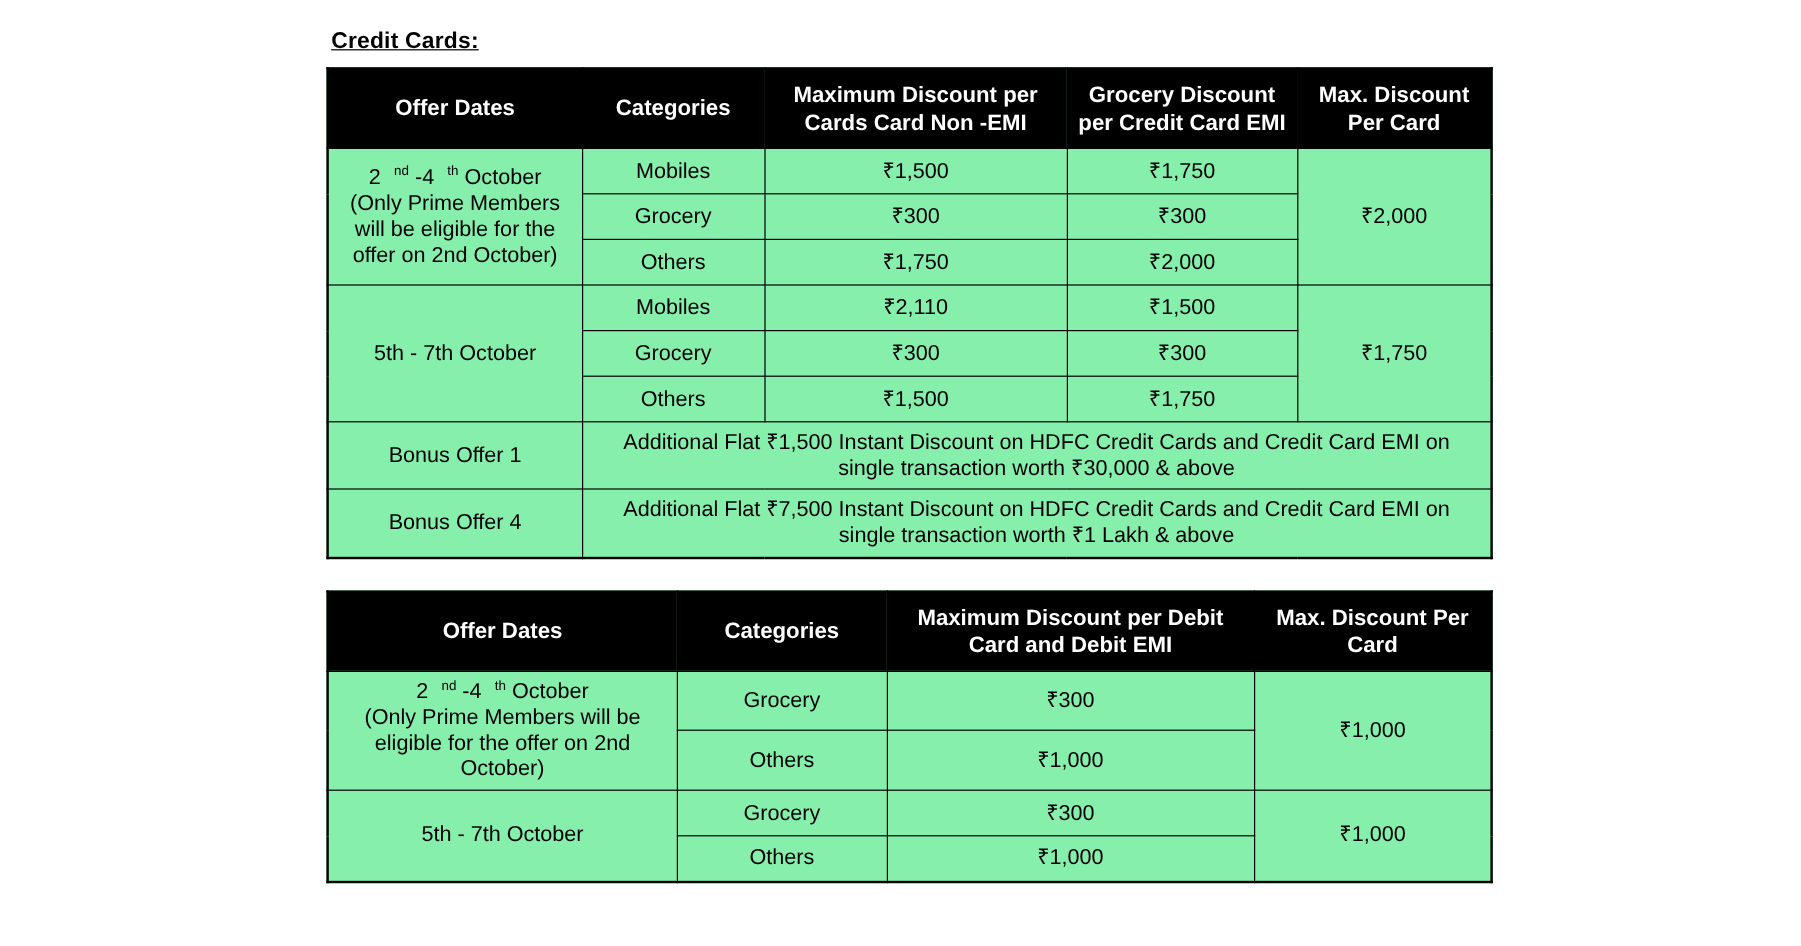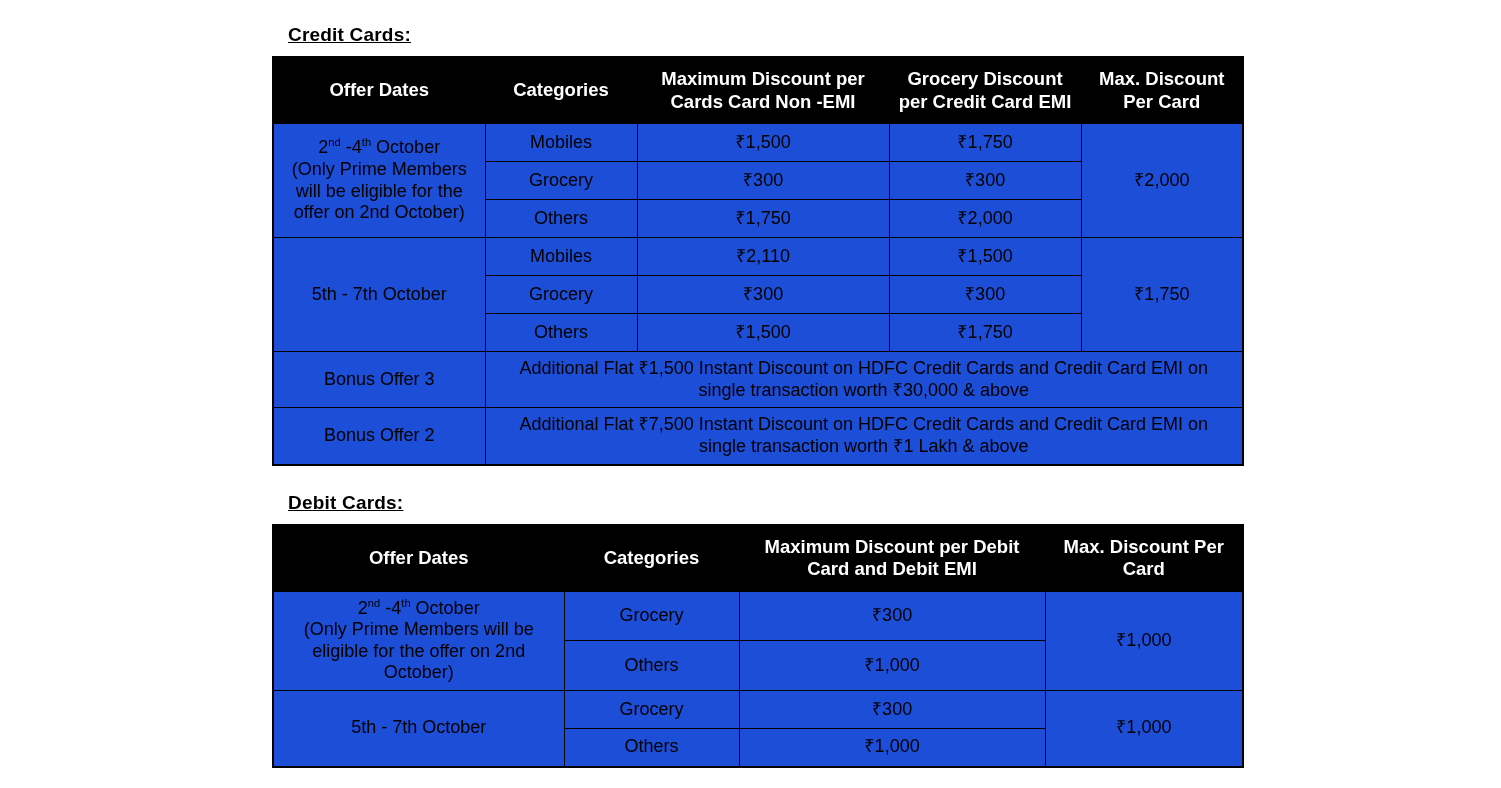--- a/index.html
+++ b/index.html
@@ -21,28 +21,28 @@
     left: 272px;
     top: 24px;
     width: 970px;
   }
 
   .section-title {
     font-size: 19px;
     font-weight: bold;
     text-decoration: underline;
     letter-spacing: 0.2px;
-    margin: 0 0 10px 16px;
+    margin: 0 0 10px 4px;
   }
 
   table.offer-table {
     border-collapse: collapse;
     table-layout: fixed;
     border: 2px solid #000;
-    background: #1d4ed8;
+    background: #86efac;
   }
 
   table.offer-table td,
   table.offer-table th {
     border: 1px solid #000;
     text-align: center;
     vertical-align: middle;
     font-size: 18px;
     font-weight: normal;
     padding: 6px 8px;
@@ -74,21 +74,21 @@
   #debit-table col.d3 { width: 306px; }
   #debit-table col.d4 { width: 198px; }
 
   .row-h { height: 38px; }
   .row-h-debit { height: 49px; }
   .bonus-row { height: 55px; }
 
   .date-cell { line-height: 1.28; font-size: 18px; }
   .bonus-text { line-height: 1.3; font-size: 18px; }
 
-  sup { font-size: 0.62em; vertical-align: super; line-height: 0; }
+  sup { font-size: 0.62em; vertical-align: super; line-height: 0; margin-left: 11px; }
 
   .spacer { height: 26px; }
 
   .hdr-credit-1 { font-size: 19px; }
 </style>
 </head>
 <body>
 
 <div class="page">
 
@@ -145,33 +145,32 @@
         <td>₹300</td>
         <td>₹300</td>
       </tr>
       <tr class="row-h">
         <td>Others</td>
         <td>₹1,500</td>
         <td>₹1,750</td>
       </tr>
 
       <tr class="bonus-row">
-        <td>Bonus Offer 3</td>
+        <td>Bonus Offer 1</td>
         <td class="bonus-text" colspan="4">Additional Flat ₹1,500 Instant Discount on HDFC Credit Cards and Credit Card EMI on single transaction worth ₹30,000 &amp; above</td>
       </tr>
       <tr class="bonus-row">
-        <td>Bonus Offer 2</td>
+        <td>Bonus Offer 4</td>
         <td class="bonus-text" colspan="4">Additional Flat ₹7,500 Instant Discount on HDFC Credit Cards and Credit Card EMI on single transaction worth ₹1 Lakh &amp; above</td>
       </tr>
     </tbody>
   </table>
 
   <div class="spacer"></div>
 
-  <div class="section-title">Debit Cards:</div>
 
   <table class="offer-table" id="debit-table">
     <colgroup>
       <col class="d1">
         <col class="d2">
         <col class="d3">
         <col class="d4">
     </colgroup>
     <thead>
       <tr>

